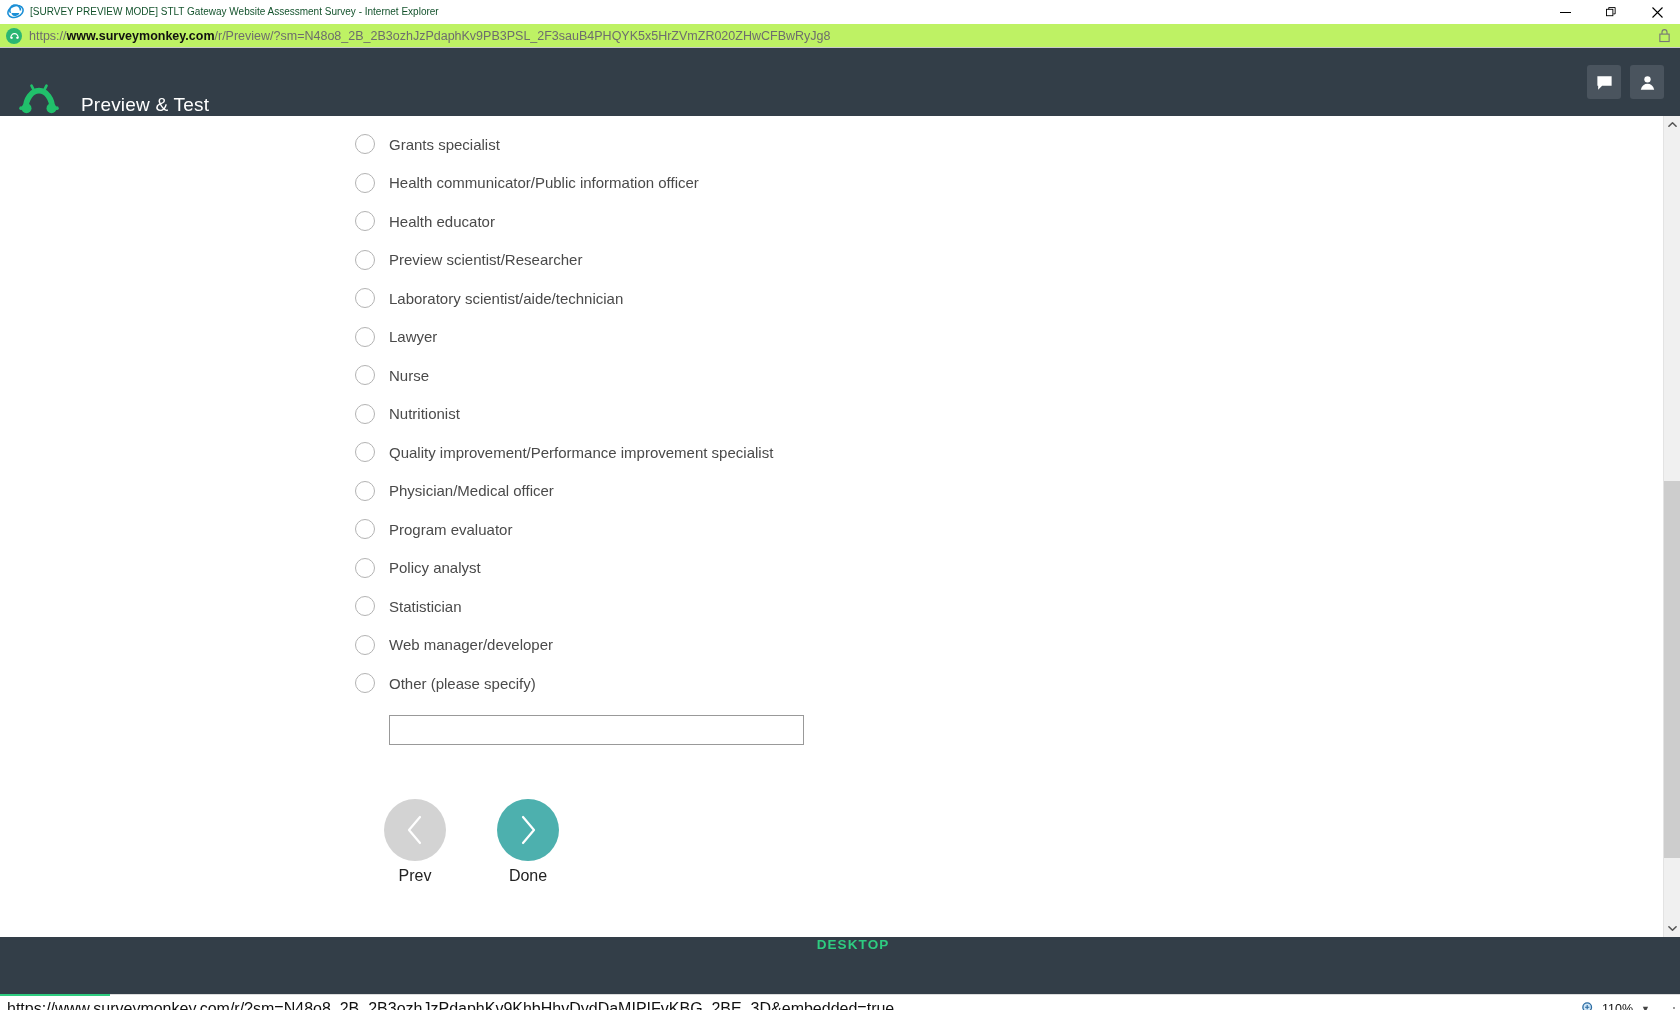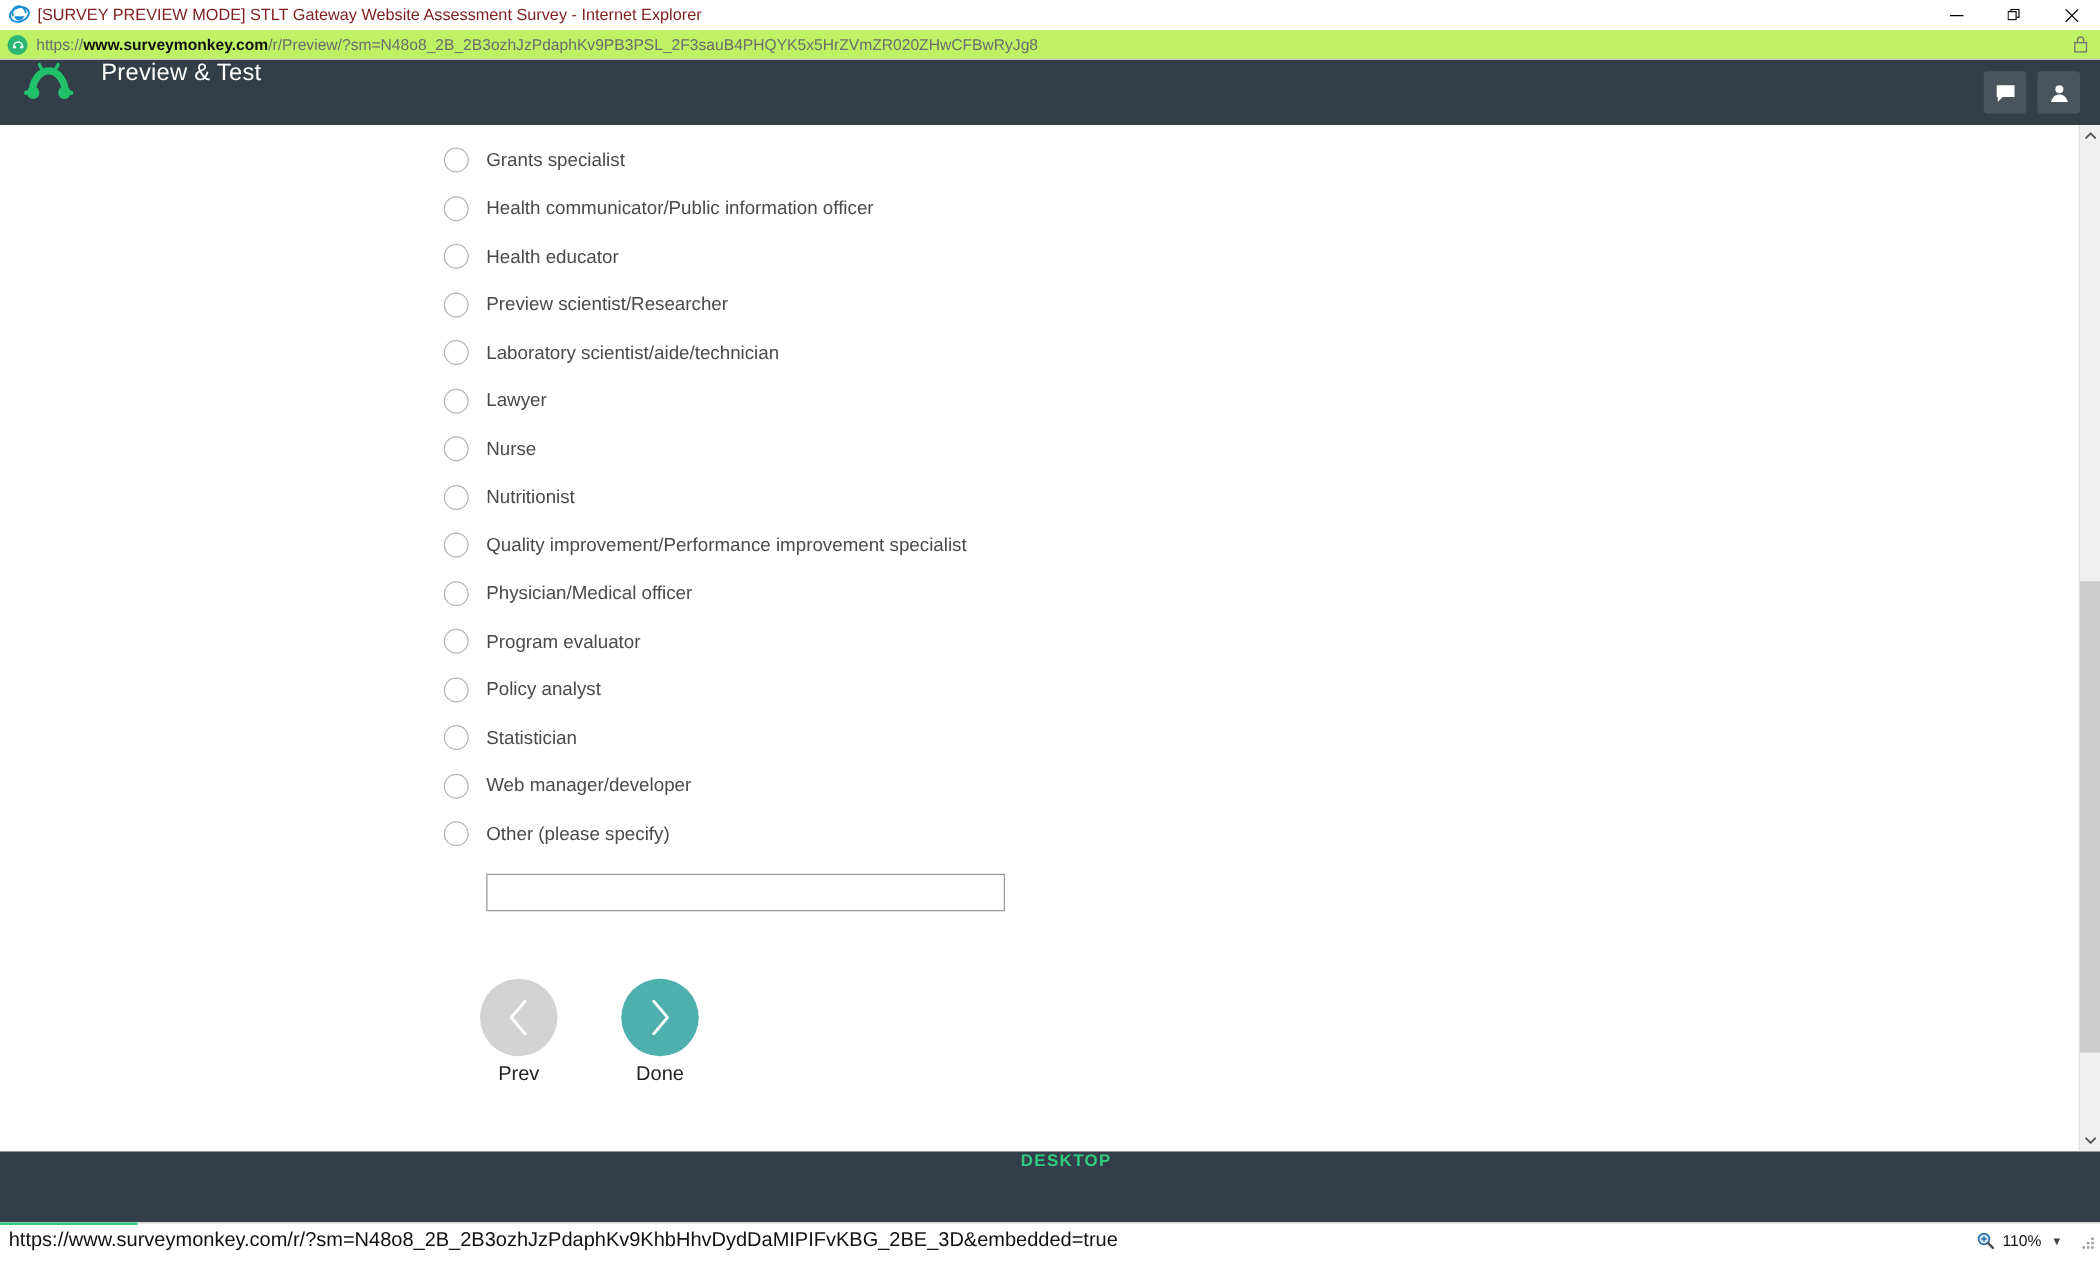--- a/index.html
+++ b/index.html
@@ -21,22 +21,22 @@
     position: relative;
     border-bottom: 1px solid #ffffff;
   }
   .titlebar-icon {
     width: 18px; height: 18px;
     margin-left: 6px; margin-right: 6px;
     flex: none;
     display: flex; align-items: center; justify-content: center;
   }
   .titlebar-text {
-    font-size: 13px;
-    color: #7f1d1d;
+    font-size: 10px;
+    color: #14532d;
     white-space: nowrap;
     letter-spacing: 0px;
   }
   .win-controls {
     position: absolute;
     right: 0; top: 0;
     height: 24px;
     display: flex;
   }
   .win-btn {
@@ -71,24 +71,24 @@
   .addr-url .host { color: #111; font-weight: bold; }
   .addr-url .scheme { color: #6d6d6d; }
   .addr-lock {
     position: absolute;
     right: 8px; top: 4px;
     width: 14px; height: 16px;
   }
 
   
   .sm-header {
-    height: 52px;
+    height: 68px;
     background: #333e48;
     display: flex;
-    align-items: flex-start;
+    align-items: flex-end;
     position: relative;
   }
   .sm-logo {
     width: 40px; height: 34px;
     margin-left: 19px; margin-right: 22px;
     flex: none;
   }
   .sm-title {
     color: #ffffff;
     font-size: 19px;

